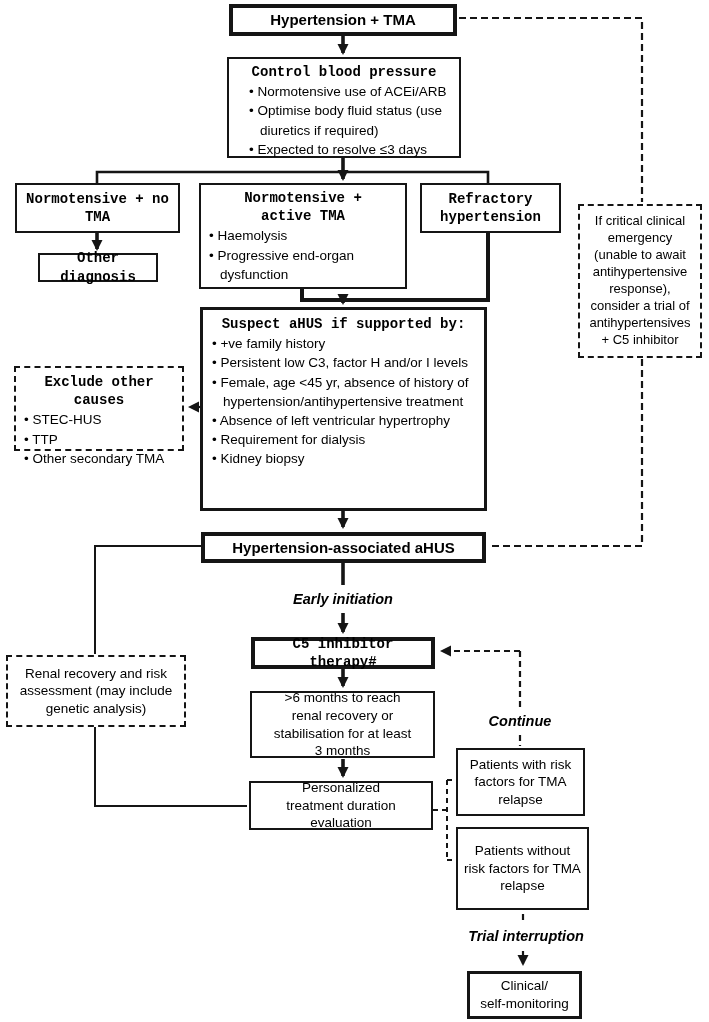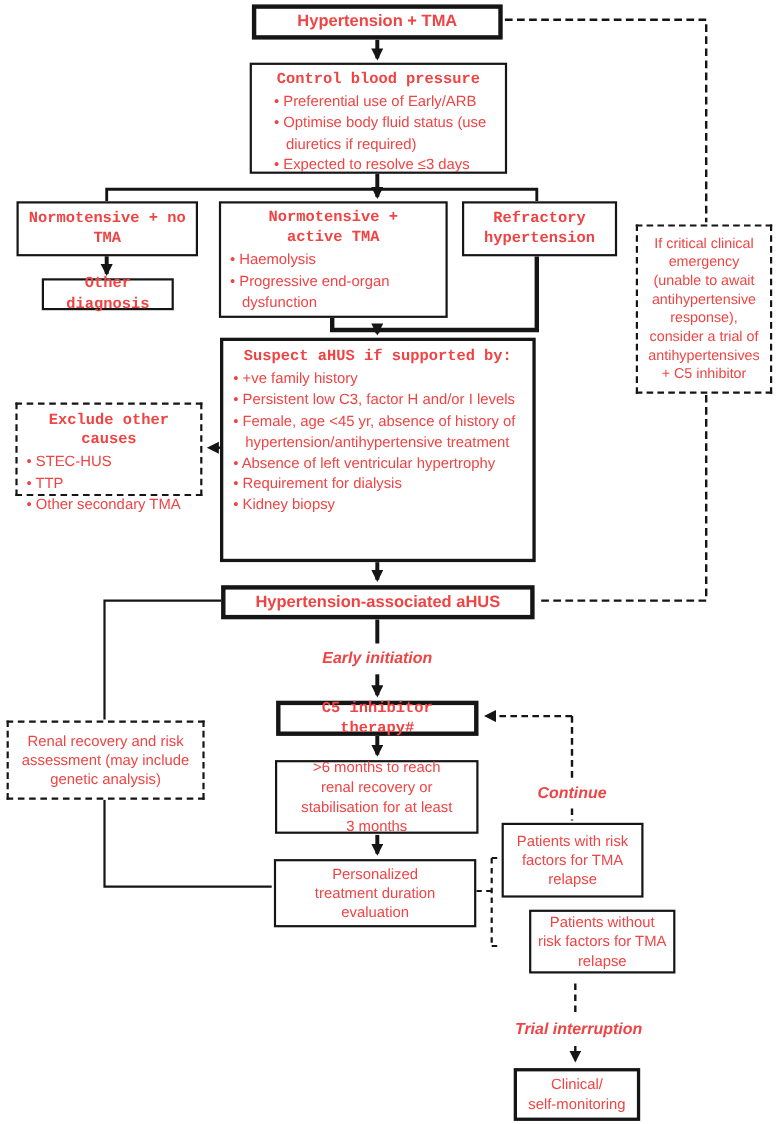--- a/index.html
+++ b/index.html
@@ -1,18 +1,18 @@
 <!DOCTYPE html>
 <html><head>
 <meta charset="utf-8">
 <style>
   html,body{margin:0;padding:0;background:#fff;}
   #canvas{
     position:relative;width:709px;height:1022px;background:#ffffff;
-    font-family:"Liberation Sans","DejaVu Sans",sans-serif;color:#ef4444;
+    font-family:"Liberation Sans","DejaVu Sans",sans-serif;color:#000000;
     overflow:hidden;
   }
   #wires{position:absolute;left:0;top:0;z-index:0;}
   .node{
     position:absolute;z-index:1;background:#ffffff;box-sizing:border-box;
     display:flex;flex-direction:column;align-items:center;justify-content:center;
     text-align:center;line-height:1.3;
   }
   .b2{border:2.5px solid #151515;}
   .b3{border:3px solid #151515;}
@@ -72,21 +72,21 @@
     <path d="M523,951 V964" stroke="#151515" stroke-width="2.2" stroke-dasharray="6 4" fill="none" marker-end="url(#ah)"></path>
   </svg>
 
   <div class="node b4 bold f15" style="left:229px;top:4px;width:228px;height:32px;">
     <span class="title">Hypertension + TMA</span>
   </div>
 
   <div class="node b2 f135 justify-start" style="left:227px;top:57px;width:234px;height:101px;padding:4px 6px;">
     <span class="title bold f14">Control blood pressure</span>
     <ul class="bullets" style="padding-left:12px;">
-      <li>Preferential use of Early/ARB</li>
+      <li>Normotensive use of ACEi/ARB</li>
       <li>Optimise body fluid status (use diuretics if required)</li>
       <li>Expected to resolve ≤3 days</li>
     </ul>
   </div>
 
   <div class="node b2 bold f14" style="left:15px;top:183px;width:165px;height:50px;align-items:flex-end;">
     <span class="title">Normotensive + no TMA</span>
   </div>
 
   <div class="node b2 bold f14" style="left:38px;top:253px;width:120px;height:29px;">
@@ -141,31 +141,31 @@
   </div>
 
   <div class="node b2 f135" style="left:250px;top:691px;width:185px;height:67px;padding:2px 21px;">
     <span class="title">&gt;6 months to reach renal recovery or stabilisation for at least 3 months</span>
   </div>
 
   <div class="node bdash f135" style="left:6px;top:655px;width:180px;height:72px;padding:2px 5px;">
     <span class="title">Renal recovery and risk assessment (may include genetic analysis)</span>
   </div>
 
-  <div class="node b2 f135" style="left:249px;top:781px;width:184px;height:62px;padding:2px 21px;">
+  <div class="node b2 f135" style="left:249px;top:781px;width:184px;height:49px;padding:2px 21px;">
     <span class="title">Personalized treatment duration evaluation</span>
   </div>
 
   <div class="lbl" style="left:470px;top:713px;width:100px;">Continue</div>
 
   <div class="node b2 f135" style="left:456px;top:748px;width:129px;height:68px;padding:2px 5px;">
     <span class="title">Patients with risk factors for TMA relapse</span>
   </div>
 
-  <div class="node b2 f135" style="left:456px;top:827px;width:133px;height:58px;padding:2px 5px;margin-left:25px;">
+  <div class="node b2 f135" style="left:456px;top:827px;width:133px;height:83px;padding:2px 5px;">
     <span class="title">Patients without risk factors for TMA relapse</span>
   </div>
 
   <div class="lbl" style="left:466px;top:928px;width:120px;">Trial interruption</div>
 
   <div class="node b3 f135" style="left:467px;top:971px;width:115px;height:48px;padding:2px 4px;">
     <span class="title prewrap">Clinical/
 self-monitoring</span>
   </div>
 

